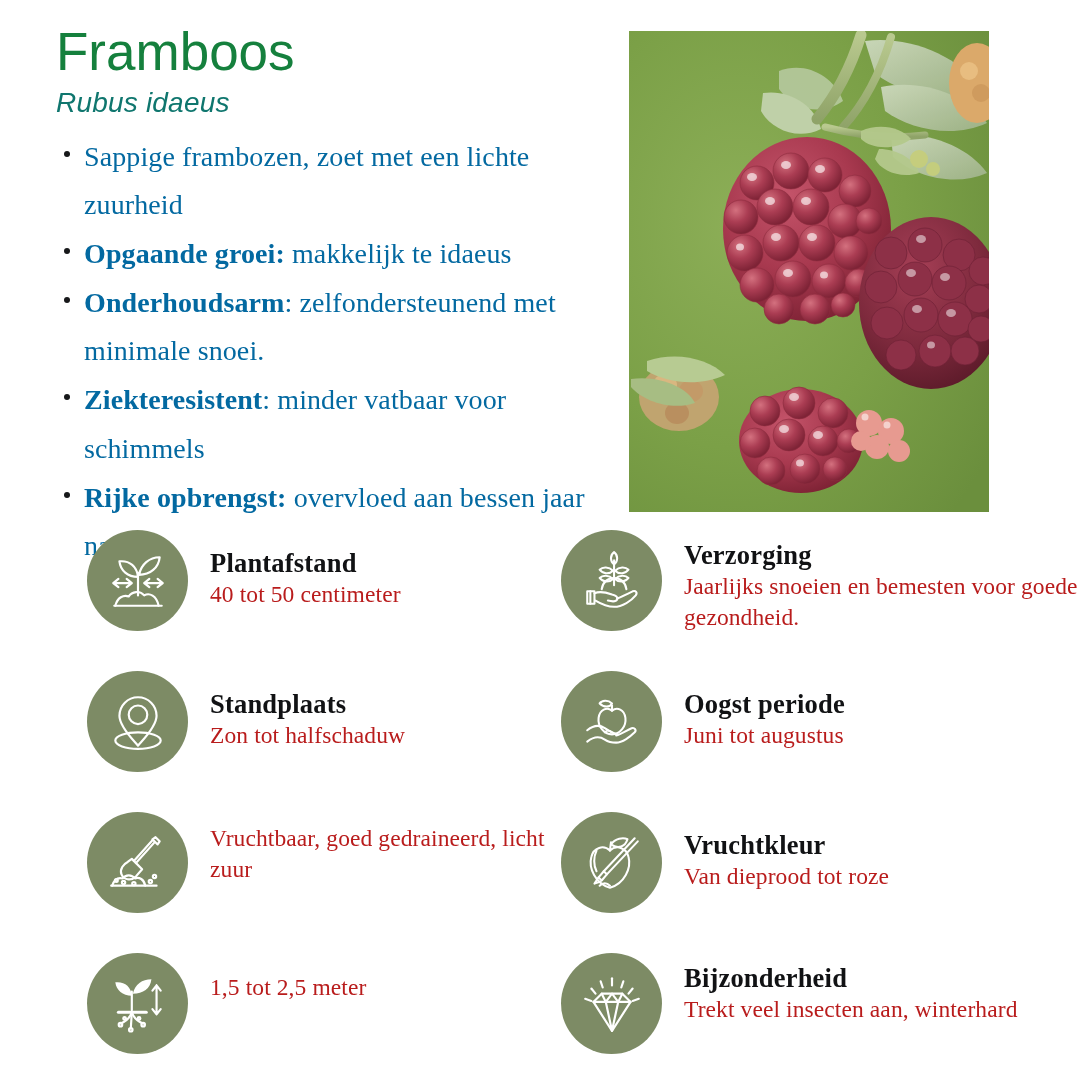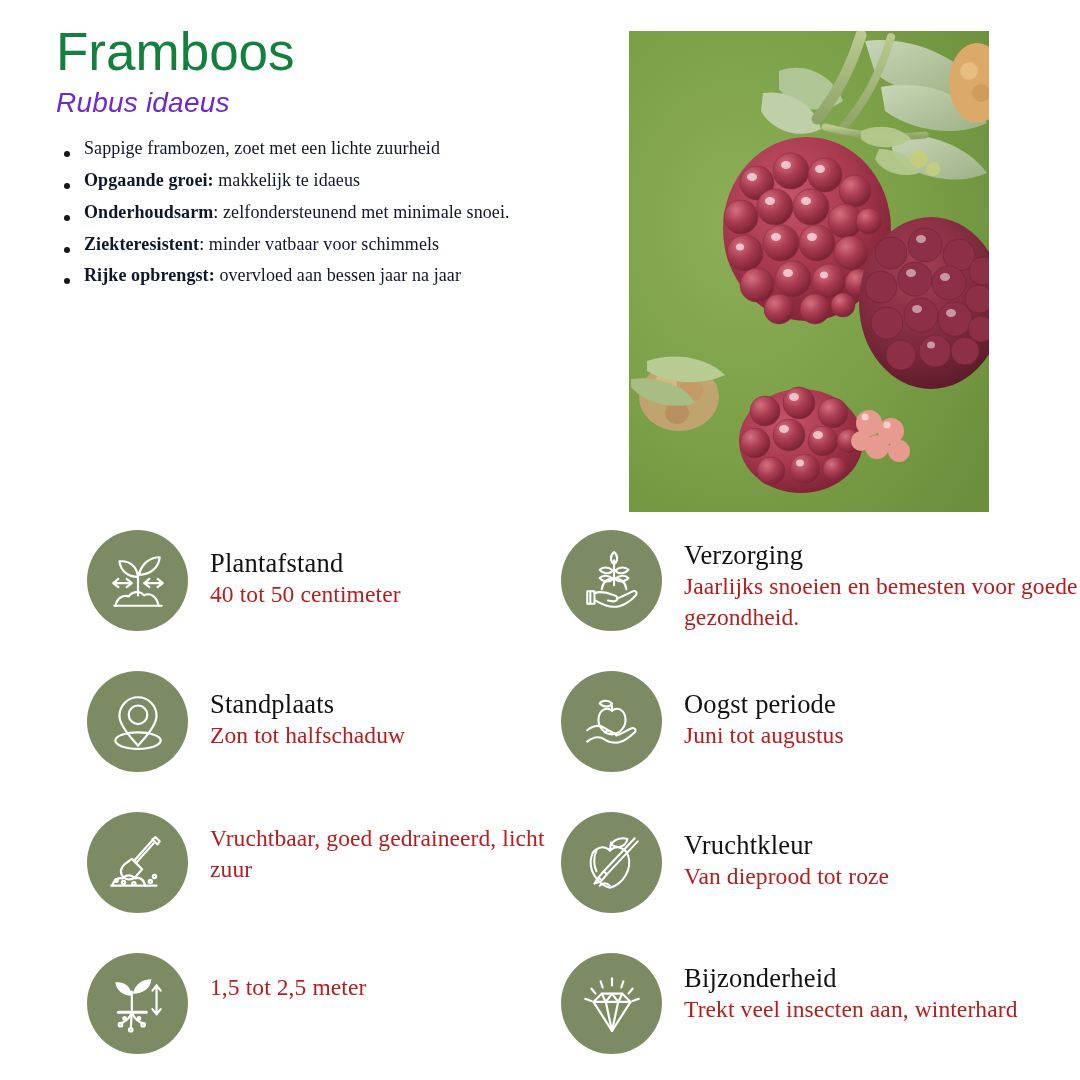--- a/index.html
+++ b/index.html
@@ -38,37 +38,37 @@
     letter-spacing: 0px;
     margin: 0;
     padding: 0;
   }
 
   .subtitle {
     font-family: "Liberation Sans", sans-serif;
     font-size: 28px;
     font-style: italic;
     font-weight: 400;
-    color: #6d28d9;
+    color: #0f766e;
     margin: 7px 0 0 0;
     letter-spacing: 0.2px;
   }
 
   .bullets {
     list-style: none;
     margin: 14px 0 0 0;
     padding: 0;
   }
   .bullets li {
     position: relative;
     padding-left: 28px;
     font-family: "Liberation Serif", serif;
-    font-size: 18px;
+    font-size: 28px;
     line-height: 1.72;
-    color: #0f172a;
+    color: #0369a1;
     margin-bottom: 1px;
     letter-spacing: 0.1px;
   }
   .bullets li::before {
     content: "";
     position: absolute;
     left: 8px;
     top: 18px;
     width: 6px;
     height: 6px;
@@ -118,21 +118,21 @@
     width: 66px;
     height: 66px;
     display: block;
   }
   .fact .txt {
     margin-left: 22px;
     padding-top: 19px;
   }
   .fact .ft {
     font-family: "Liberation Serif", serif;
-    font-weight: 400;
+    font-weight: 700;
     font-size: 26.5px;
     line-height: 1.12;
     color: #111214;
     letter-spacing: 0.2px;
     white-space: nowrap;
   }
   .fact .fd {
     font-family: "Liberation Serif", serif;
     font-weight: 400;
     font-size: 23.5px;

